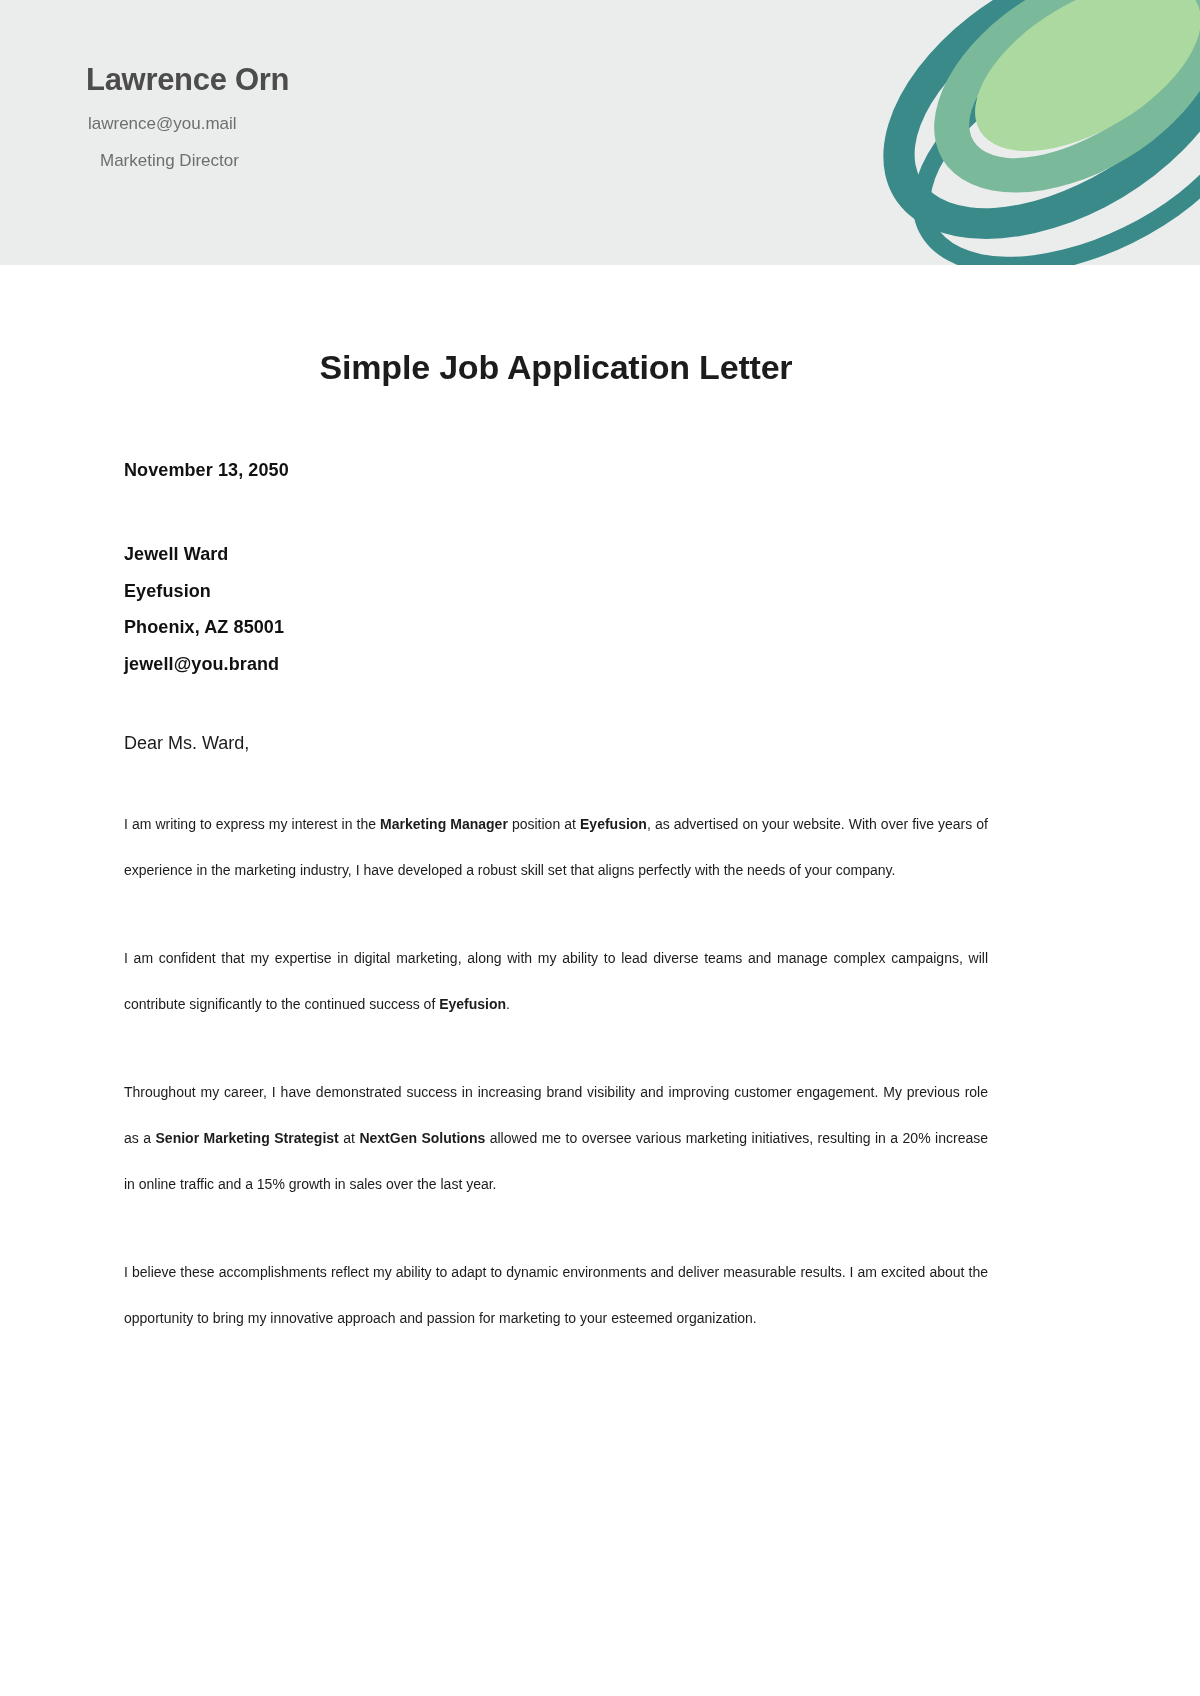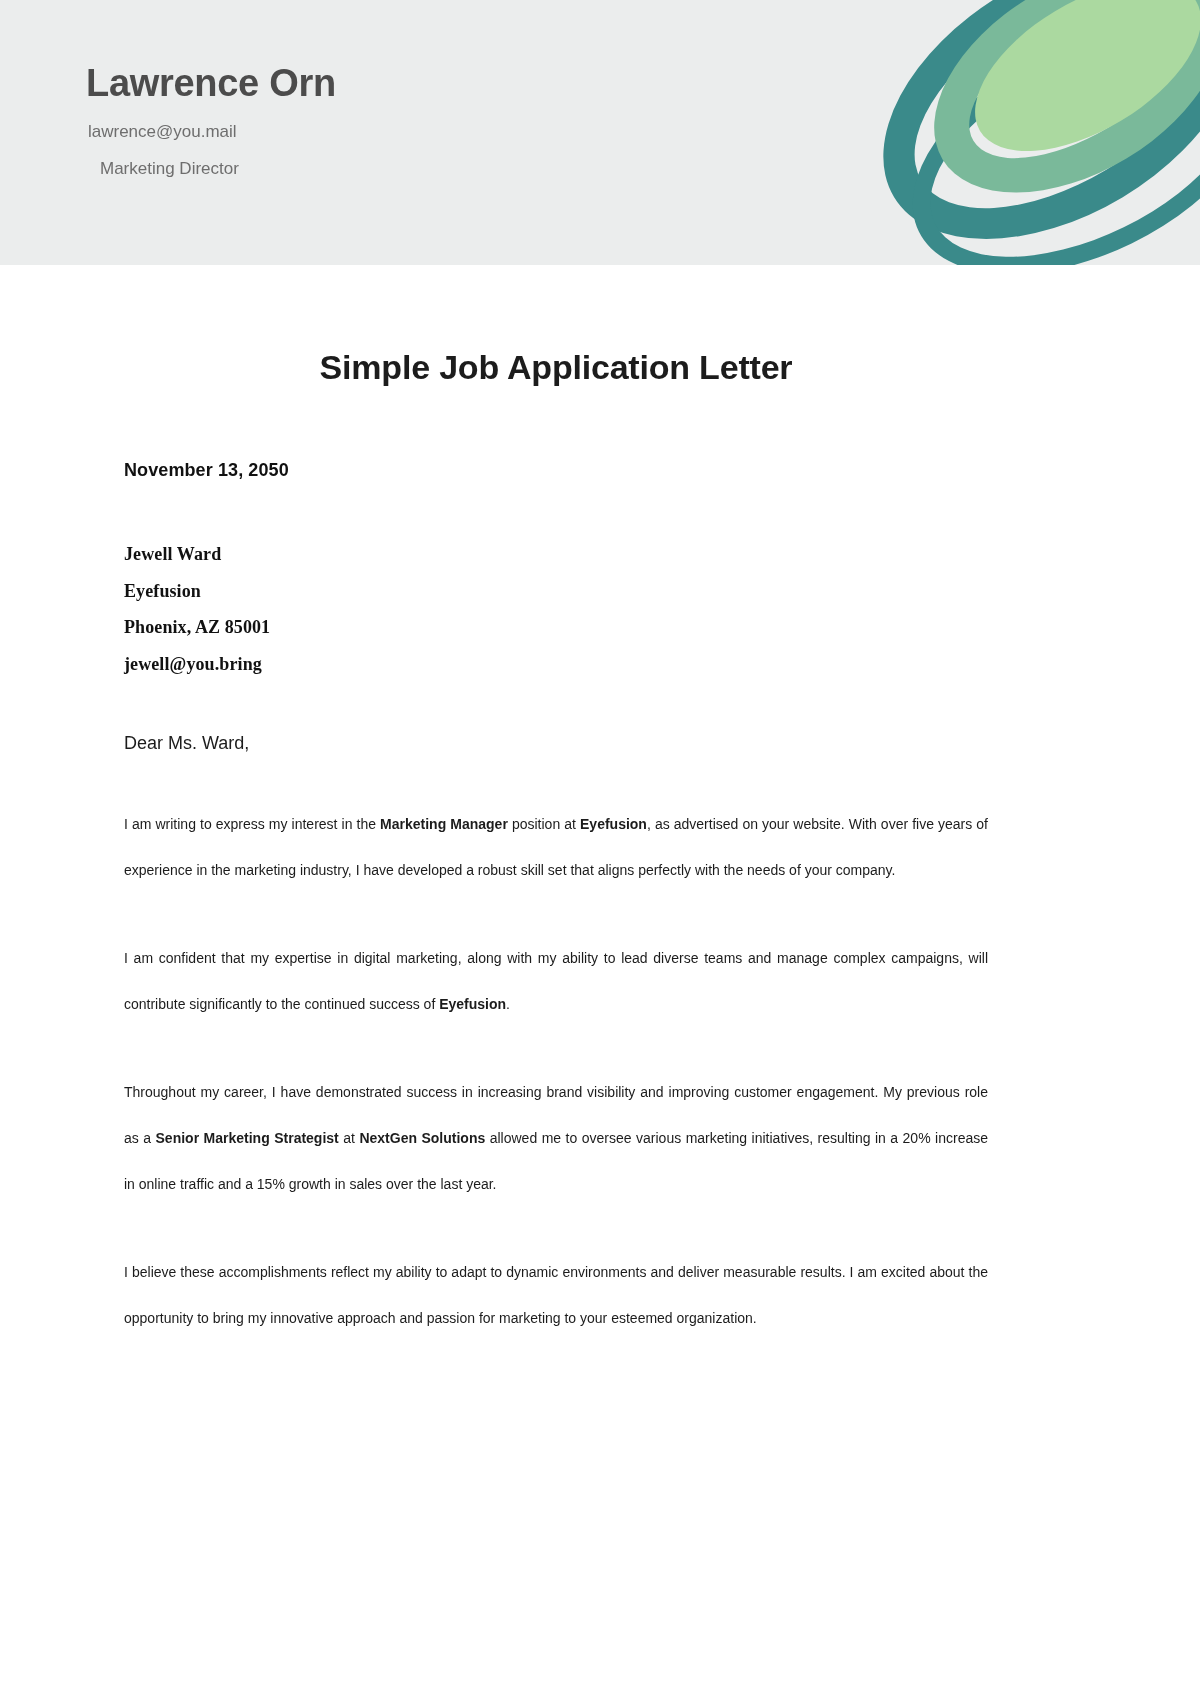--- a/index.html
+++ b/index.html
@@ -24,21 +24,21 @@
     height: 265px;
     background: #ebeded;
     overflow: hidden;
   }
   .header-text {
     position: absolute;
     left: 86px;
     top: 62px;
   }
   .sender-name {
-    font-size: 38px;
+    font-size: 31px;
     font-weight: bold;
     color: #4c4c4c;
     letter-spacing: -0.3px;
     line-height: 1.15;
     margin: 0 0 16px 0;
   }
   .sender-email {
     font-size: 17px;
     color: #6e6e6e;
     line-height: 1.2;
@@ -92,21 +92,20 @@
   }
   .recipient {
     margin: 55px 0 0 0;
   }
   .recipient-line {
     font-size: 18px;
     font-weight: bold;
     color: #111111;
     line-height: 36.5px;
     letter-spacing: 0.1px;
-    font-family: Liberation Serif, serif;
   }
   .salutation {
     font-size: 18px;
     color: #1c1c1c;
     margin: 51px 0 0 0;
   }
   .salutation b { font-weight: normal; }
 
   .body-par {
     font-size: 14px;
@@ -164,21 +163,21 @@
 <div class="letter">
 
   <h1 class="letter-title">Simple Job Application Letter</h1>
 
   <div class="letter-date">November 13, 2050</div>
 
   <div class="recipient">
     <div class="recipient-line">Jewell Ward</div>
     <div class="recipient-line">Eyefusion</div>
     <div class="recipient-line">Phoenix, AZ 85001</div>
-    <div class="recipient-line">jewell@you.bring</div>
+    <div class="recipient-line">jewell@you.brand</div>
   </div>
 
   <div class="salutation">
     <span>Dear </span><b>Ms. Ward</b><span>,</span>
   </div>
 
   <div id="paragraphs">
       <p class="body-par"><span>I am writing to express my interest in the </span><b>Marketing Manager</b><span> position at </span><b>Eyefusion</b><span>, as advertised on your website. With over five years of experience in the marketing industry, I have developed a robust skill set that aligns perfectly with the needs of your company.</span></p>
       <p class="body-par"><span>I am confident that my expertise in digital marketing, along with my ability to lead diverse teams and manage complex campaigns, will contribute significantly to the continued success of </span><b>Eyefusion</b><span>.</span></p>
       <p class="body-par"><span>Throughout my career, I have demonstrated success in increasing brand visibility and improving customer engagement. My previous role as a </span><b>Senior Marketing Strategist</b><span> at </span><b>NextGen Solutions</b><span> allowed me to oversee various marketing initiatives, resulting in a 20% increase in online traffic and a 15% growth in sales over the last year.</span></p>

